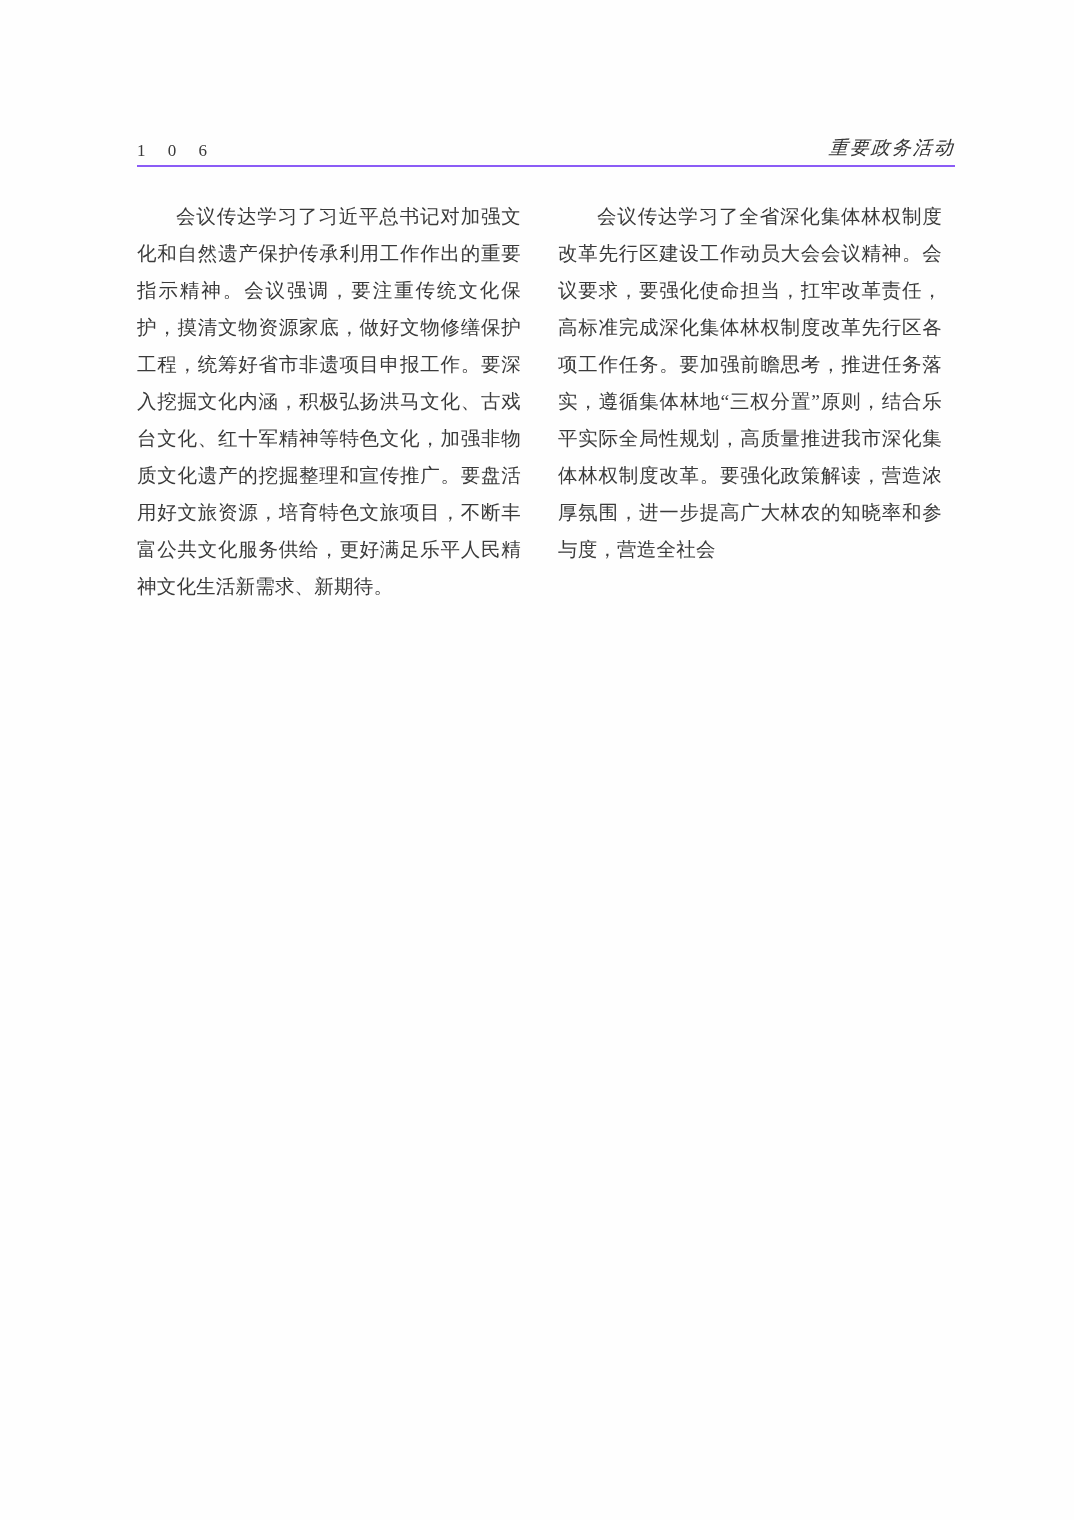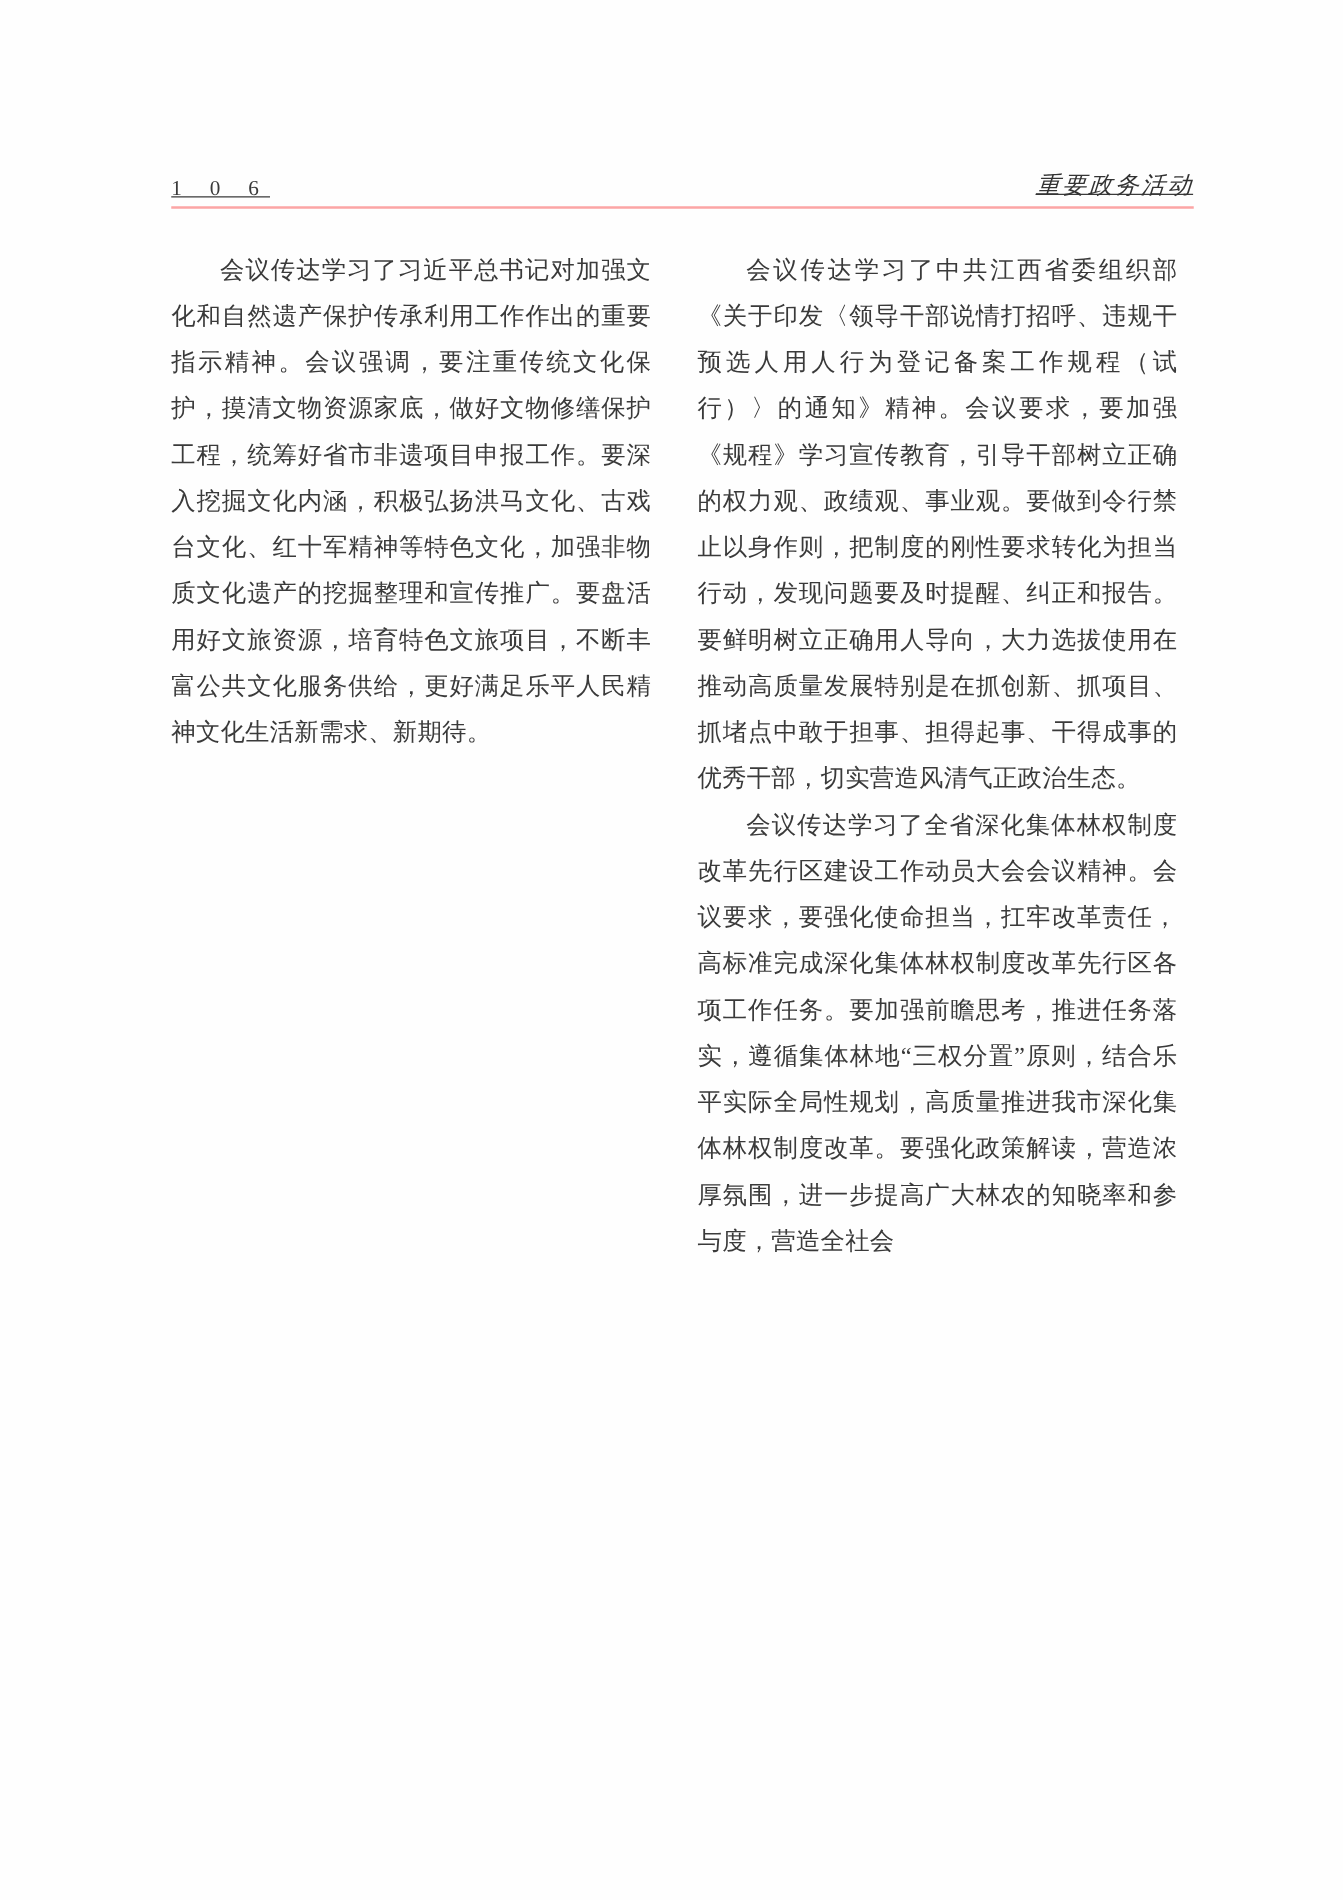--- a/index.html
+++ b/index.html
@@ -15,26 +15,25 @@
     box-sizing: border-box;
     padding-left: 137px;
     padding-right: 119px;
     font-family: "Liberation Serif", "DejaVu Serif", serif;
     color: #3a3a3a;
     overflow: hidden;
   }
   .page-header {
     margin-top: 133px;
     height: 28px;
-    border-bottom: 2px solid #fca5a5;
+    border-bottom: 2px solid #8b5cf6;
     display: flex;
     justify-content: space-between;
     align-items: flex-end;
     padding-bottom: 4px;
-    text-decoration: underline;
   }
   .page-number {
     font-size: 17px;
     letter-spacing: 9px;
     color: #3a3a3a;
   }
   .section-title {
     font-size: 19px;
     font-style: italic;
     letter-spacing: 2px;
@@ -76,19 +75,18 @@
     <span class="section-title">重要政务活动</span>
   </header>
 
   <main class="columns">
 
     <section class="col">
       <p class="para">会议传达学习了习近平总书记对加强文化和自然遗产保护传承利用工作作出的重要指示精神。会议强调，要注重传统文化保护，摸清文物资源家底，做好文物修缮保护工程，统筹好省市非遗项目申报工作。要深入挖掘文化内涵，积极弘扬洪马文化、古戏台文化、红十军精神等特色文化，加强非物质文化遗产的挖掘整理和宣传推广。要盘活用好文旅资源，培育特色文旅项目，不断丰富公共文化服务供给，更好满足乐平人民精神文化生活新需求、新期待。</p>
     </section>
 
     <section class="col">
-      <p class="para">会议传达学习了中共江西省委组织部《关于印发〈领导干部说情打招呼、违规干预选人用人行为登记备案工作规程（试行）〉的通知》精神。会议要求，要加强《规程》学习宣传教育，引导干部树立正确的权力观、政绩观、事业观。要做到令行禁止以身作则，把制度的刚性要求转化为担当行动，发现问题要及时提醒、纠正和报告。要鲜明树立正确用人导向，大力选拔使用在推动高质量发展特别是在抓创新、抓项目、抓堵点中敢于担事、担得起事、干得成事的优秀干部，切实营造风清气正政治生态。</p>
       <p class="para">会议传达学习了全省深化集体林权制度改革先行区建设工作动员大会会议精神。会议要求，要强化使命担当，扛牢改革责任，高标准完成深化集体林权制度改革先行区各项工作任务。要加强前瞻思考，推进任务落实，遵循集体林地“三权分置”原则，结合乐平实际全局性规划，高质量推进我市深化集体林权制度改革。要强化政策解读，营造浓厚氛围，进一步提高广大林农的知晓率和参与度，营造全社会</p>
     </section>
 
   </main>
 
 </div>
 
 </body></html>

